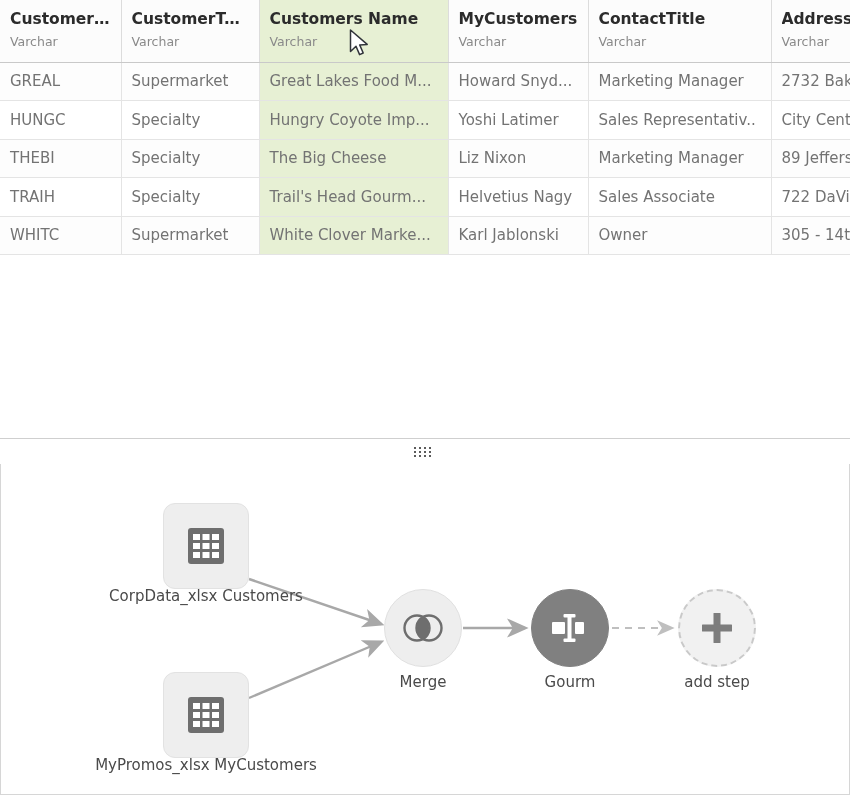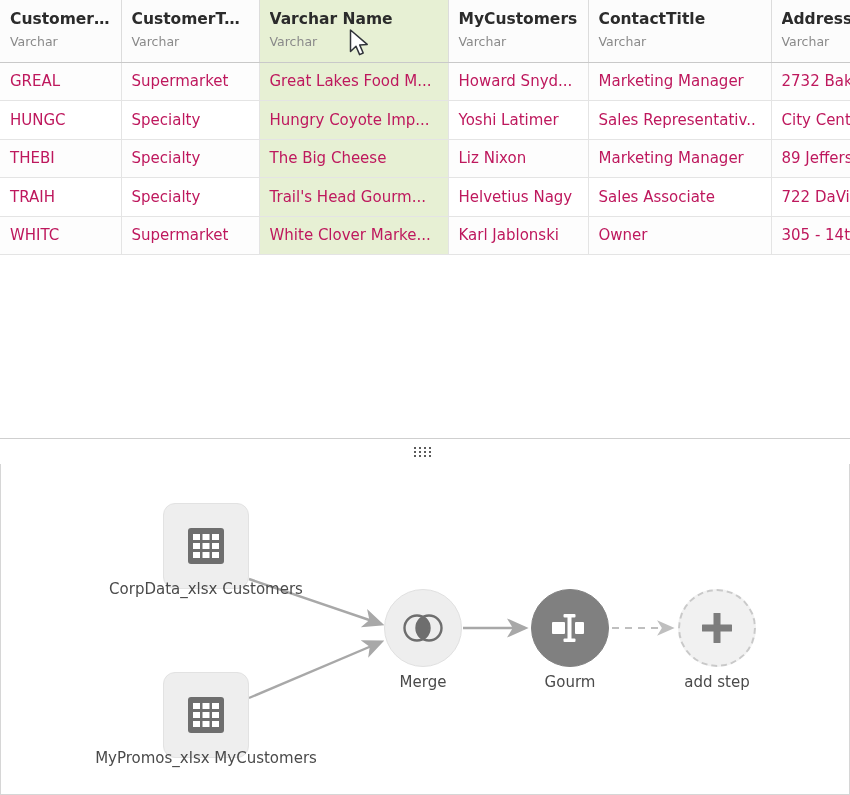--- a/index.html
+++ b/index.html
@@ -74,21 +74,21 @@
     font-size: 12.5px;
     font-weight: normal;
     color: #8a8a8a;
     line-height: 18px;
     margin-top: 3px;
   }
   table.data-grid tbody td {
     height: 38.5px;
     border-right: 1px solid #e4e4e4;
     border-bottom: 1px solid #e4e4e4;
-    color: #be185d;
+    color: #737373;
     font-size: 15px;
     background: #fdfdfd;
   }
   table.data-grid tbody tr:nth-child(even) td {
     background: #ffffff;
   }
 
   
   .w-custid   { width: 121px; }
   .w-custtype { width: 138px; }
@@ -187,21 +187,21 @@
     width: 86px;
     height: 86px;
     border-radius: 12px;
     background: #eeeeee;
     border: 1px solid #e2e2e2;
     display: flex;
     align-items: center;
     justify-content: center;
     box-sizing: border-box;
   }
-  .node-input .node-label { top: 77px; text-align: center; }
+  .node-input .node-label { top: 84px; text-align: center; }
 
   
   .node-round .node-circle {
     width: 78px;
     height: 78px;
     border-radius: 50%;
     display: flex;
     align-items: center;
     justify-content: center;
     box-sizing: border-box;
@@ -250,21 +250,21 @@
         <tr>
           <th>
             <span class="hdr-name">CustomerID</span>
             <span class="hdr-type">Varchar</span>
           </th>
           <th>
             <span class="hdr-name">CustomerTyp..</span>
             <span class="hdr-type">Varchar</span>
           </th>
           <th class="col-highlight">
-            <span class="hdr-name">Varchar Name</span>
+            <span class="hdr-name">Customers Name</span>
             <span class="hdr-type">Varchar</span>
           </th>
           <th>
             <span class="hdr-name">MyCustomers</span>
             <span class="hdr-type">Varchar</span>
           </th>
           <th>
             <span class="hdr-name">ContactTitle</span>
             <span class="hdr-type">Varchar</span>
           </th>

